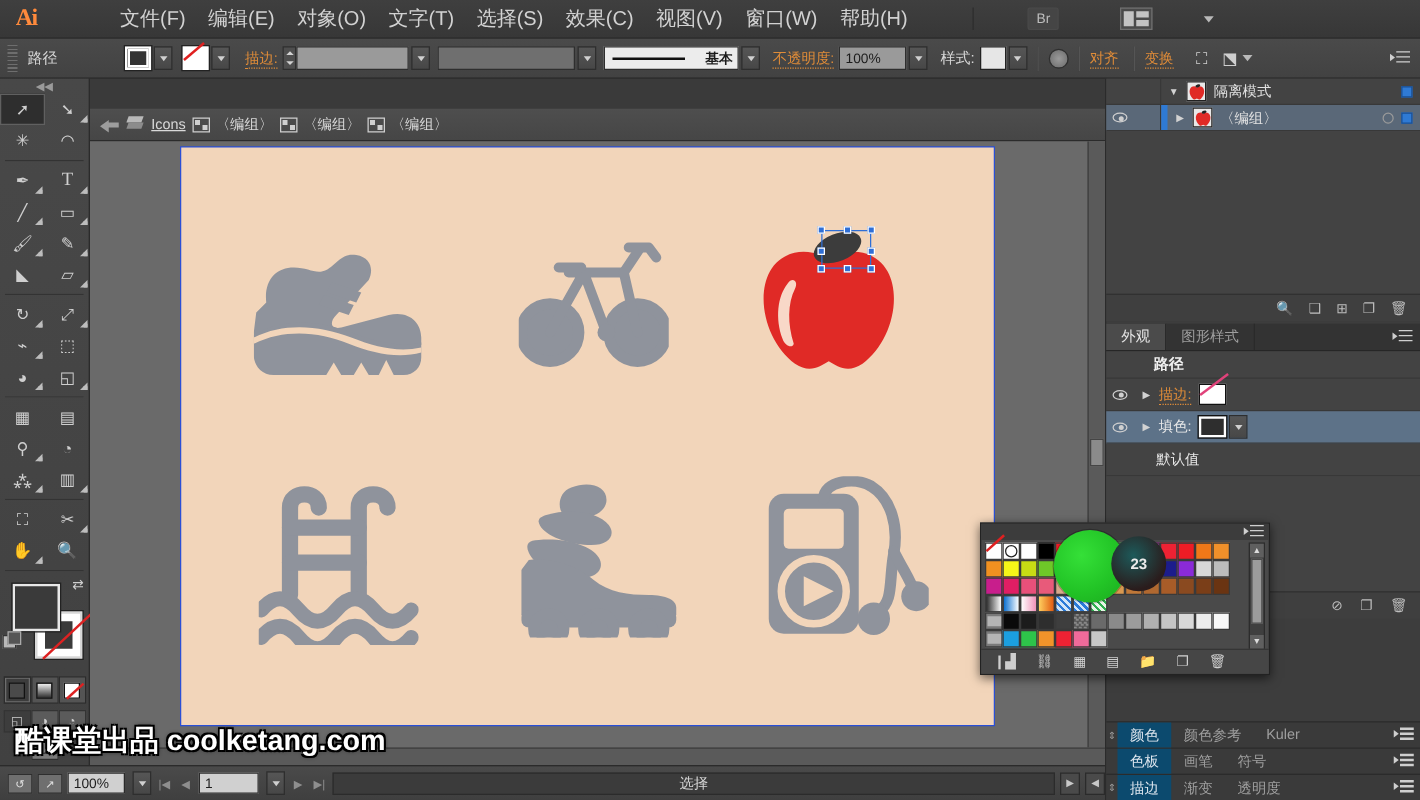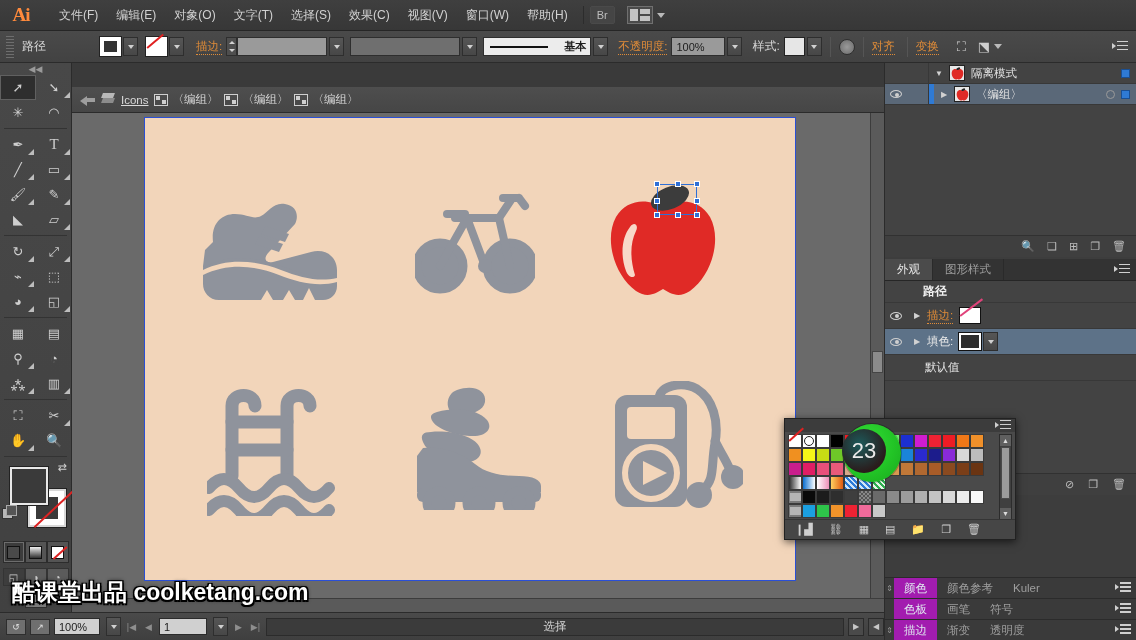--- a/index.html
+++ b/index.html
@@ -11,30 +11,30 @@
     position:relative;
     -webkit-font-smoothing:antialiased;
   }
   .app { position:absolute; inset:0; }
 
   
   .menubar {
     position:absolute; left:0; top:0; width:1136px; height:31px;
     background:linear-gradient(#3f3f3f,#373737);
     border-bottom:1px solid #262626;
-    display:flex; align-items:center;
+    display:flex; align-items:center;gap:37px;
   }
   .ai-logo {
     width:42px; height:31px; display:flex; align-items:center; justify-content:center;
     color:#ff8a3c; font-weight:bold; font-size:19px; font-family:"Liberation Serif", serif;
     letter-spacing:-1px;
   }
   .menu-items { display:flex; align-items:center; margin-left:8px; }
   .menu-item {
-    padding:3px 9px; color:#d2d2d2; font-size:12px; white-space:nowrap; cursor:default;
+    padding:3px 9px; color:#d2d2d2; font-size:16px; white-space:nowrap; cursor:default;
   }
   .mb-sep { width:1px; height:18px; background:#2c2c2c; margin:0 6px; }
   .br-btn { color:#bdbdbd; font-size:11px; padding:2px 6px; border:1px solid #4a4a4a; border-radius:2px; background:#454545;}
   .arrange-btn {
     margin-left:12px; width:26px; height:18px; position:relative;
     border:1px solid #707070; background:#4a4a4a; display:inline-block;
   }
   .arrange-btn::before{content:"";position:absolute;left:2px;top:2px;width:8px;height:12px;background:#c3c3c3;}
   .arrange-btn::after{content:"";position:absolute;left:12px;top:2px;width:10px;height:5px;background:#c3c3c3;
     box-shadow:0 7px 0 #c3c3c3;}
@@ -228,21 +228,21 @@
   .app-label{color:#e8e8e8;}
   .app-sw{width:22px;height:17px;margin-left:6px;border:1px solid #111;background:#fff;position:relative;}
   .app-sw.none::after{content:"";position:absolute;left:0;top:7px;width:28px;height:1.6px;background:#e0427a;transform:rotate(-37deg);transform-origin:left;}
   .app-sw.dark{background:#2e2e2e;border:2px solid #fff;outline:1px solid #111;}
   .app-footer{height:22px;background:#3f3f3f;border-top:1px solid #313131;display:flex;align-items:center;gap:14px;padding:0 10px;color:#bdbdbd;font-size:11px;}
   .app-footer .right{margin-left:auto;display:flex;gap:14px;}
 
   .bottom-tabs{position:absolute;left:0;bottom:0;width:252px;}
   .btabrow{height:21px;background:#3a3a3a;border-top:1px solid #2b2b2b;display:flex;align-items:center;}
   .btab{padding:0 10px;font-size:11.5px;color:#9e9e9e;height:100%;display:flex;align-items:center;}
-  .btab.active{color:#dfe7ef;background:#a21caf;}
+  .btab.active{color:#dfe7ef;background:#0c4a6e;}
   .btab-grip{width:9px;display:flex;align-items:center;justify-content:center;color:#9a9a9a;font-size:8px;}
 
   
   .swatches{
     position:absolute;left:784px;top:418px;width:232px;height:122px;
     background:#4a4a4a;border:1px solid #222;box-shadow:0 2px 8px rgba(0,0,0,.6);
   }
   .sw-head{height:13px;background:#3c3c3c;display:flex;align-items:center;justify-content:flex-end;padding-right:4px;}
   .sw-grid{position:absolute;left:3px;top:15px;width:196px;}
   .sw-rowline{display:flex;}
@@ -250,24 +250,24 @@
   .sw-scroll{position:absolute;right:3px;top:15px;width:13px;height:86px;background:#3f3f3f;border:1px solid #2c2c2c;}
   .sw-up,.sw-dn{width:100%;height:11px;background:#5f5f5f;display:flex;align-items:center;justify-content:center;color:#ddd;font-size:7px;}
   .sw-thumb{width:9px;height:52px;background:#9b9b9b;border:1px solid #4a4a4a;margin:1px auto;}
   .sw-foot{position:absolute;left:0;bottom:0;width:100%;height:20px;background:#464646;border-top:1px solid #353535;display:flex;align-items:center;gap:16px;padding-left:10px;color:#cfcfcf;font-size:11px;}
   .cursor-circle{
     position:absolute;left:843px;top:424px;width:58px;height:58px;border-radius:50%;
     background:radial-gradient(circle at 38% 35%, #35e038, #22c426 55%, #1aa81e);
     box-shadow:0 0 0 1px rgba(0,0,0,.25);
   }
   .cursor-dark{
-    position:absolute;left:842px;top:429px;width:44px;height:44px;border-radius:50%;
+    position:absolute;left:889px;top:429px;width:44px;height:44px;border-radius:50%;
     background:radial-gradient(circle at 40% 35%, #1d5a5a, #2a1c1c 70%);
     display:flex;align-items:center;justify-content:center;
-    color:#eaeaea;font-size:22px;font-weight:normal;
+    color:#eaeaea;font-size:12px;font-weight:bold;
   }
 
   
   .watermark{
     position:absolute;left:12px;bottom:32px;
     font-size:23px;color:#ffffff;font-weight:bold;white-space:nowrap;
     text-shadow:-1.5px -1.5px 0 #000,1.5px -1.5px 0 #000,-1.5px 1.5px 0 #000,1.5px 1.5px 0 #000,0 0 4px #000;
   }
 </style>
 </head>

